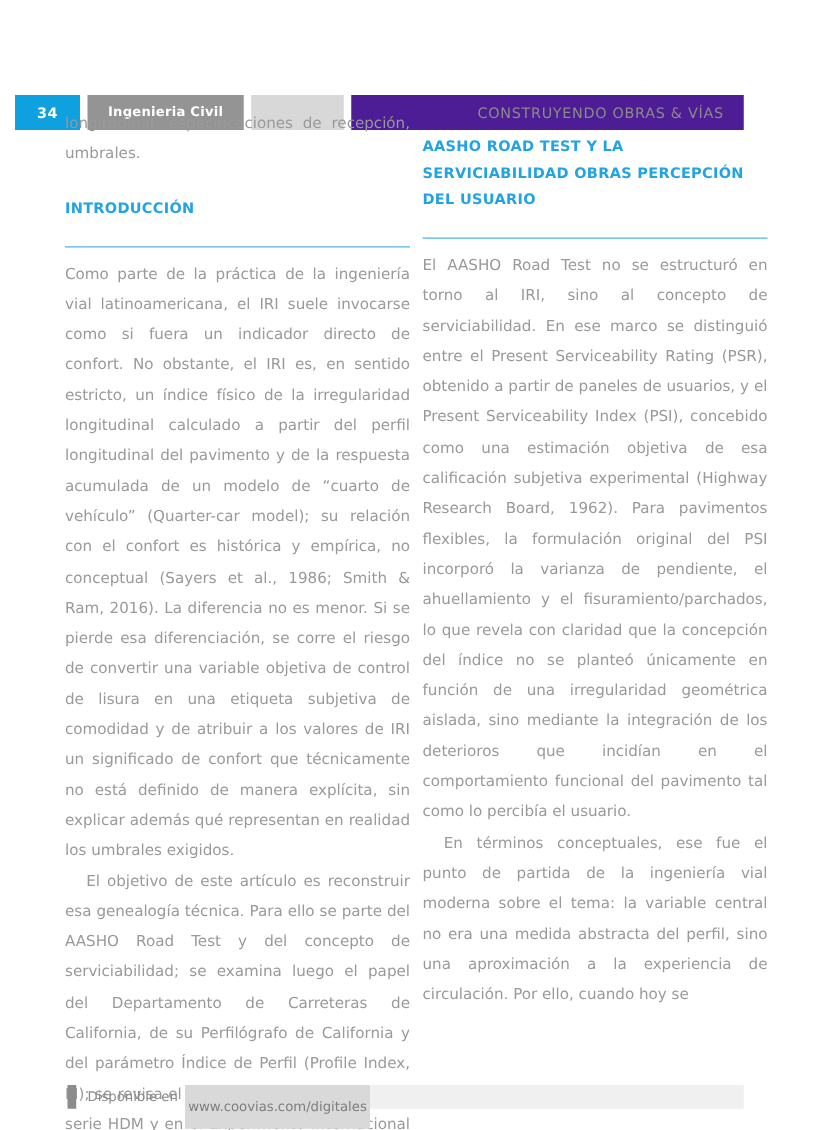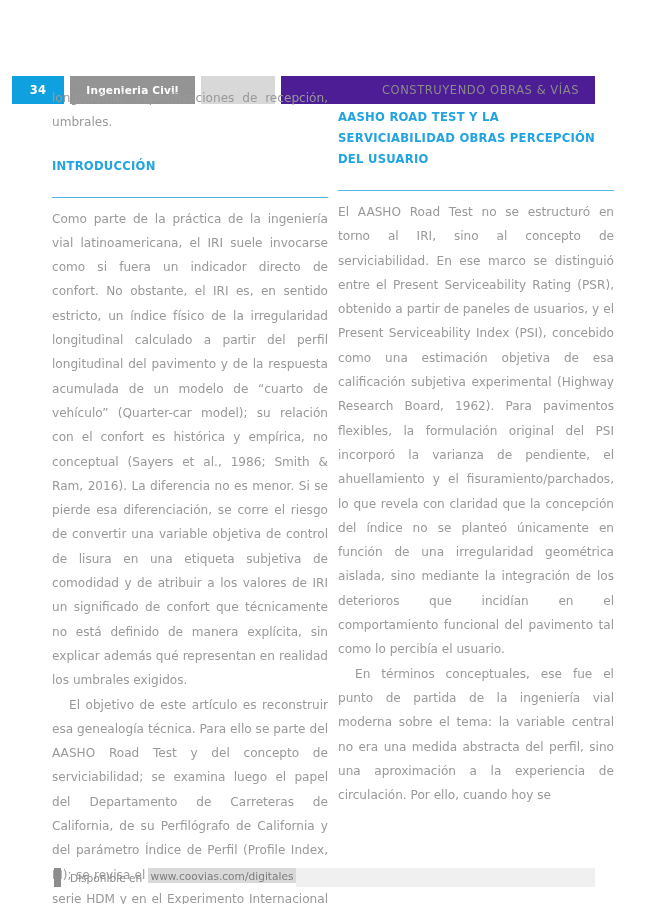--- a/index.html
+++ b/index.html
@@ -151,21 +151,21 @@
     align-items: center;
     color: #8a8a8a;
     font-size: 10.6px;
     white-space: nowrap;
   }
   .ftr-url-chip {
     position: absolute;
     left: 148px;
     top: 0;
     width: 148px;
-    height: 15px;
+    height: 35px;
     background: #d9d9d9;
     display: flex;
     align-items: center;
     justify-content: center;
   }
   .ftr-url-text {
     color: #7d7d7d;
     font-size: 10.6px;
     white-space: nowrap;
   }

